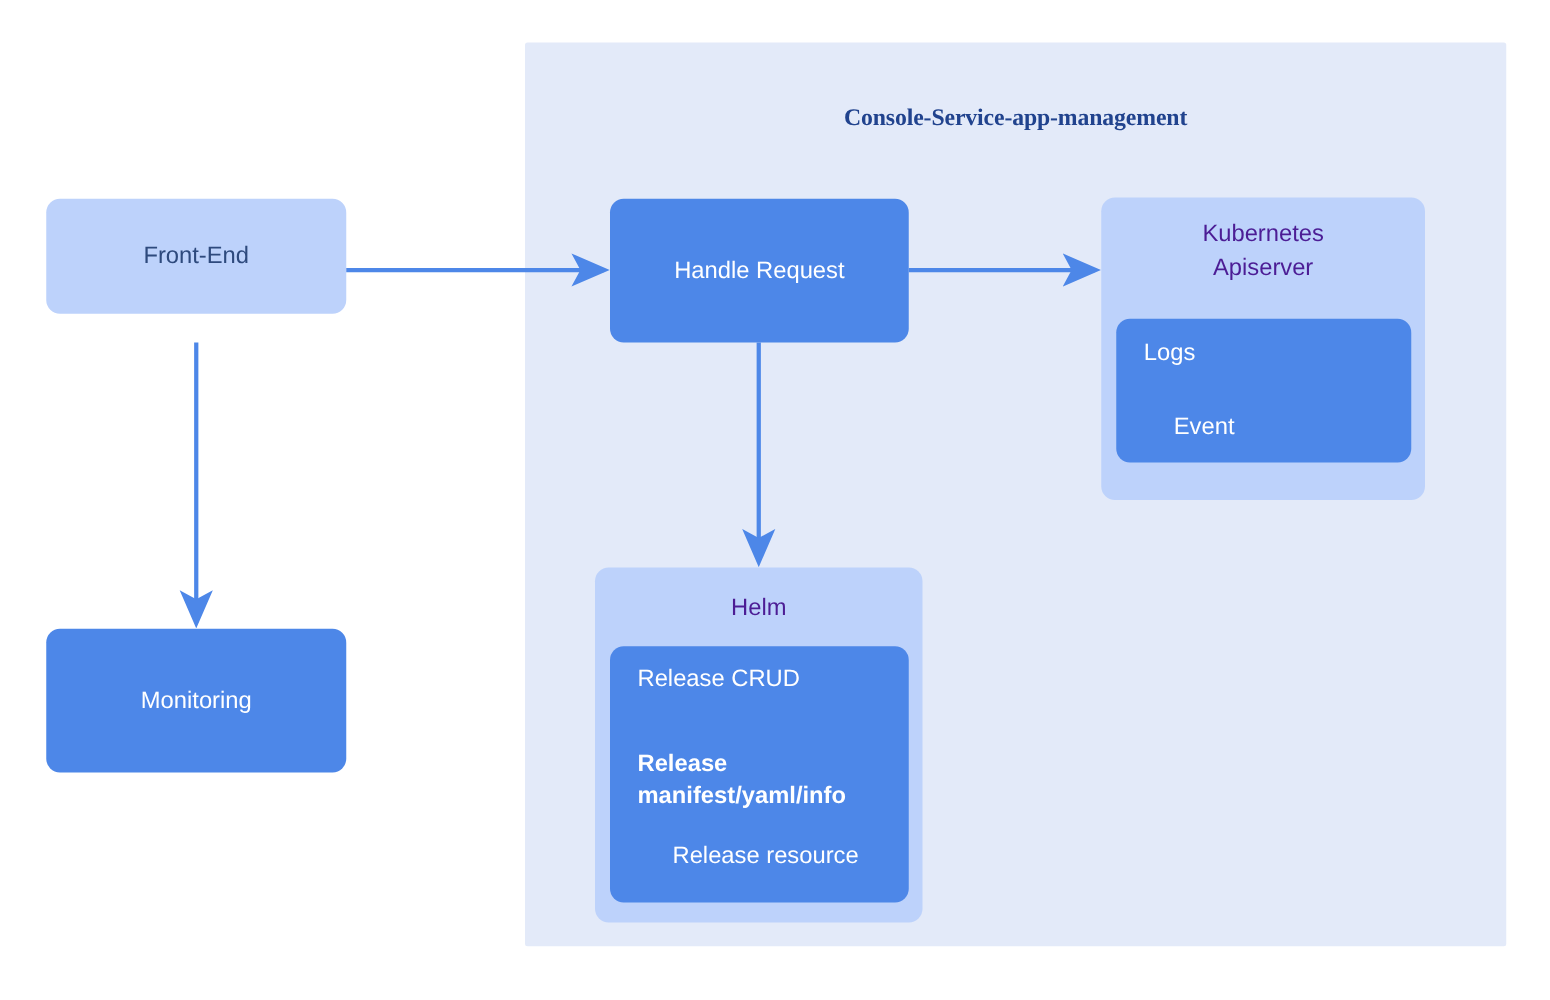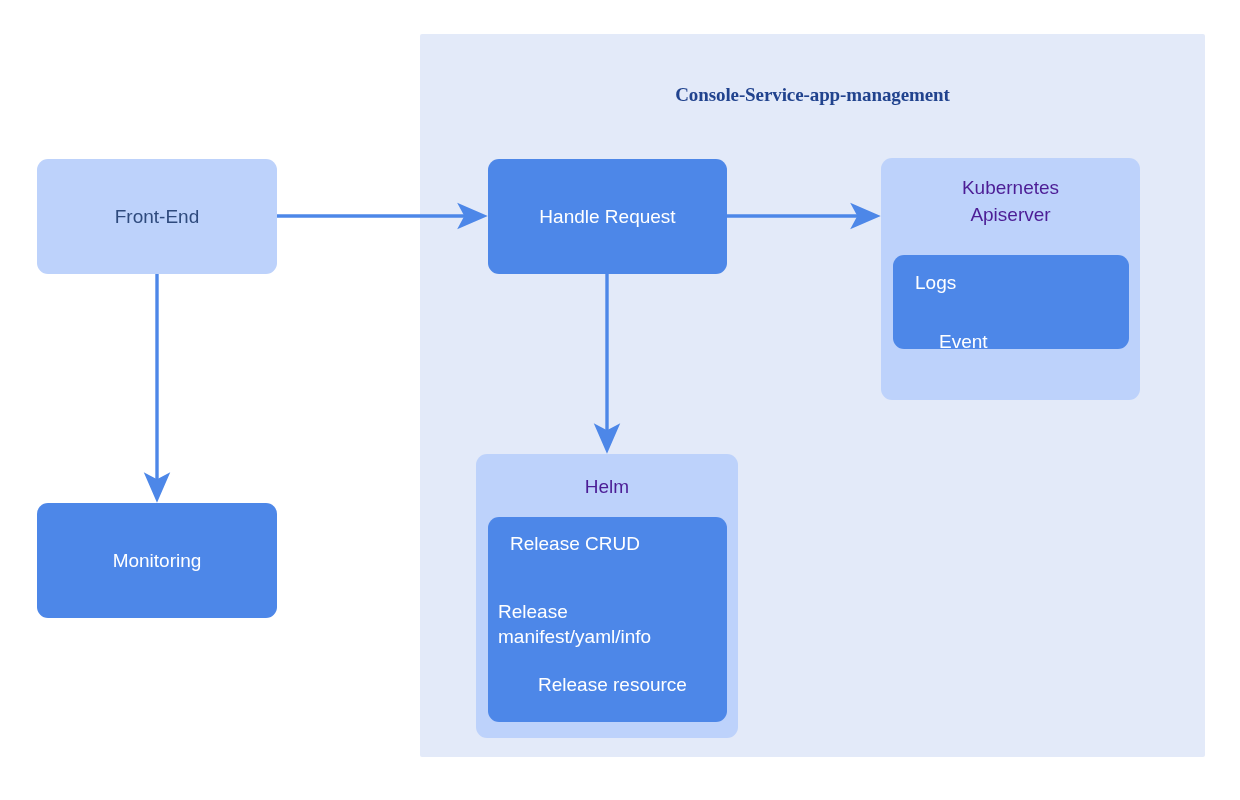--- a/index.html
+++ b/index.html
@@ -123,44 +123,44 @@
 
     <line x1="277" y1="216" x2="483" y2="216" stroke="#4d87e8" stroke-width="3.4" marker-end="url(#ah)"></line>
 
     <line x1="157" y1="274" x2="157" y2="498" stroke="#4d87e8" stroke-width="3.4" marker-end="url(#ah)"></line>
 
     <line x1="727" y1="216" x2="876" y2="216" stroke="#4d87e8" stroke-width="3.4" marker-end="url(#ah)"></line>
 
     <line x1="607" y1="274" x2="607" y2="449" stroke="#4d87e8" stroke-width="3.4" marker-end="url(#ah)"></line>
   </svg>
 
-  <div class="node node-light" style="left:37px; top:159px; width:240px; height:115px;">
+  <div class="node node-light" style="left:37px; top:159px; width:240px; height:92px;">
     <span class="node-label">Front-End</span>
   </div>
 
   <div class="node node-solid" style="left:488px; top:159px; width:239px; height:115px;">
     <span class="node-label">Handle Request</span>
   </div>
 
   <div class="node node-solid" style="left:37px; top:503px; width:240px; height:115px;">
     <span class="node-label">Monitoring</span>
   </div>
 
   <div class="subgroup" style="left:881px; top:158px; width:259px; height:242px;">
     <div class="subgroup-title" style="top:16px;">Kubernetes
 Apiserver</div>
   </div>
-  <div class="inner-box" style="left:893px; top:255px; width:236px; height:94px;padding-left:27px;">
+  <div class="inner-box" style="left:893px; top:255px; width:236px; height:115px;padding-left:27px;">
     <span class="inner-item" style="left:22px; top:15px;">Logs</span>
     <span class="inner-item" style="left:22px; top:74px;margin-left:24px;">Event</span>
   </div>
 
   <div class="subgroup" style="left:476px; top:454px; width:262px; height:284px;">
     <div class="subgroup-title" style="top:19px;">Helm</div>
   </div>
   <div class="inner-box" style="left:488px; top:517px; width:239px; height:205px;">
     <span class="inner-item" style="left:22px; top:14px;">Release CRUD</span>
-    <span class="inner-item" style="left:10px; top:82px;">Release
+    <span class="inner-item" style="left:22px; top:82px;font-weight:bold;">Release
 manifest/yaml/info</span>
     <span class="inner-item" style="left:22px; top:155px;margin-left:28px;">Release resource</span>
   </div>
 
 </div>
 
 </body></html>

